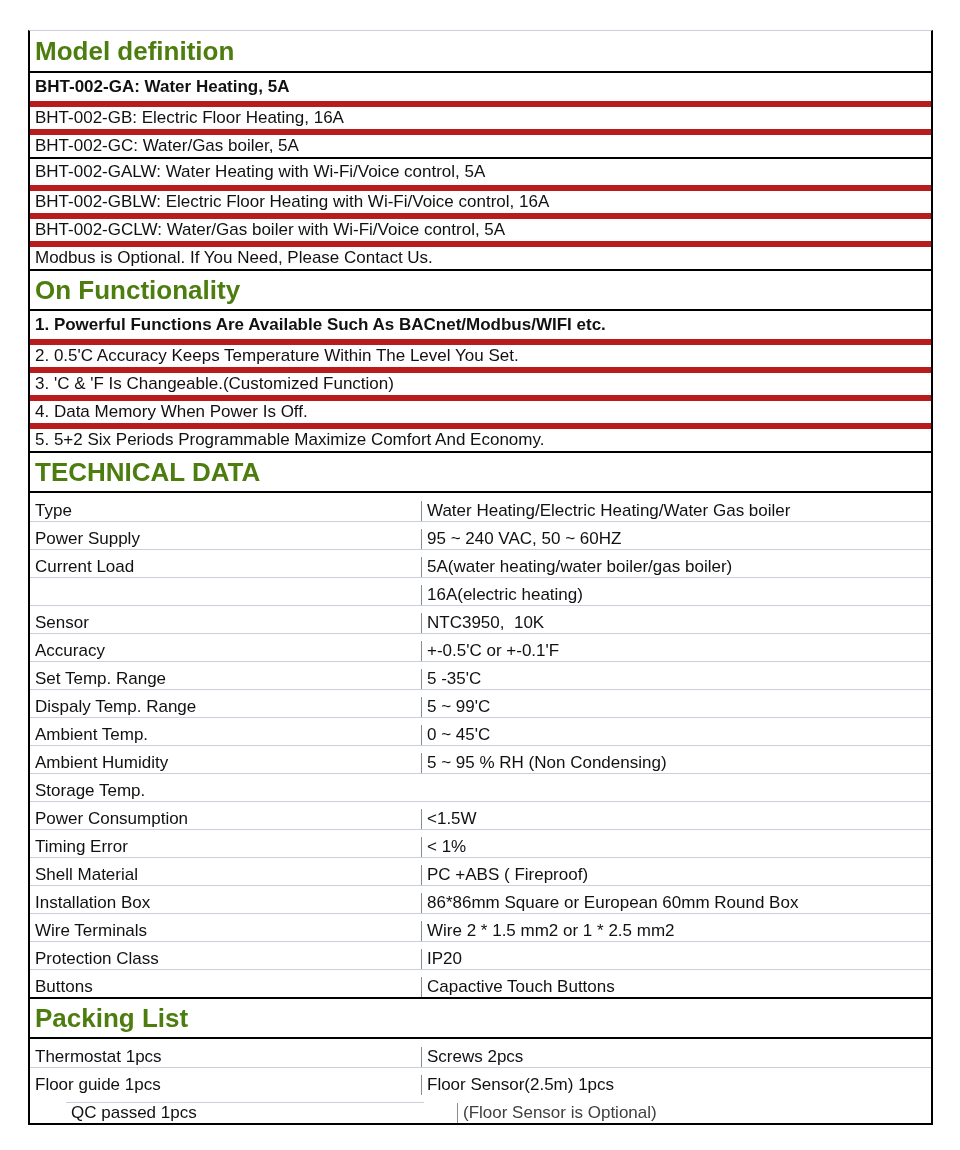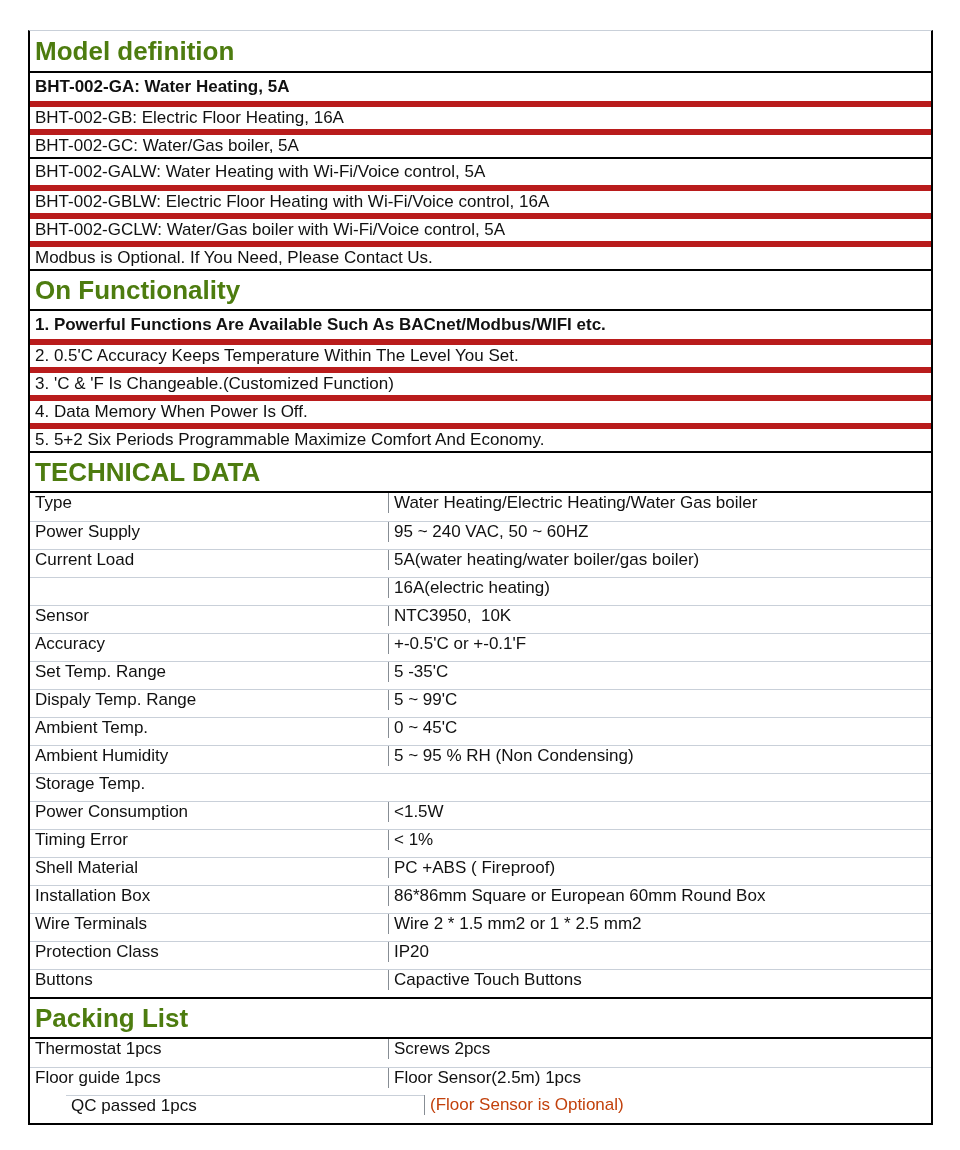--- a/index.html
+++ b/index.html
@@ -21,35 +21,35 @@
   }
   .sec-h.top{border-top:none;}
   .frow{
     box-sizing:border-box;height:28px;display:flex;align-items:center;
     padding-left:5px;font-size:17px;border-top:6px solid #b91c1c;
     white-space:pre-wrap;
   }
   .frow.first{border-top:none;font-weight:bold;}
   .frow.strong{border-top:2px solid #000;}
   .trow{
-    box-sizing:border-box;height:28px;display:flex;align-items:flex-start;
+    box-sizing:border-box;height:28px;display:flex;align-items:flex-end;
     border-top:1px solid #c9d0d9;font-size:17px;
   }
   .trow.first{border-top:none;}
   .trow.left-line-only{border-top:none;padding-left:36px;}
   .trow.left-line-only .cl{border-top:1px solid #c9d0d9;}
   .cl{
     box-sizing:border-box;flex:0 0 358px;width:358px;display:flex;align-items:center;
     padding-left:5px;white-space:pre-wrap;
   }
   .cr{
     box-sizing:border-box;flex:1;display:flex;align-items:center;
-    border-left:1px solid #878d94;padding-left:5px;white-space:pre-wrap;
+    border-left:1px solid #878d94;padding-left:5px;white-space:pre-wrap;margin-left:33px;
   }
-  .red{color:#c2410c;}
+  .red{color:#404040;}
 </style>
 </head>
 <body>
 
 <div class="sheet">
 
   <div class="sec-h top">Model definition</div>
   <div class="frow first">BHT-002-GA: Water Heating, 5A</div>
   <div class="frow">BHT-002-GB: Electric Floor Heating, 16A</div>
   <div class="frow">BHT-002-GC: Water/Gas boiler, 5A</div>

